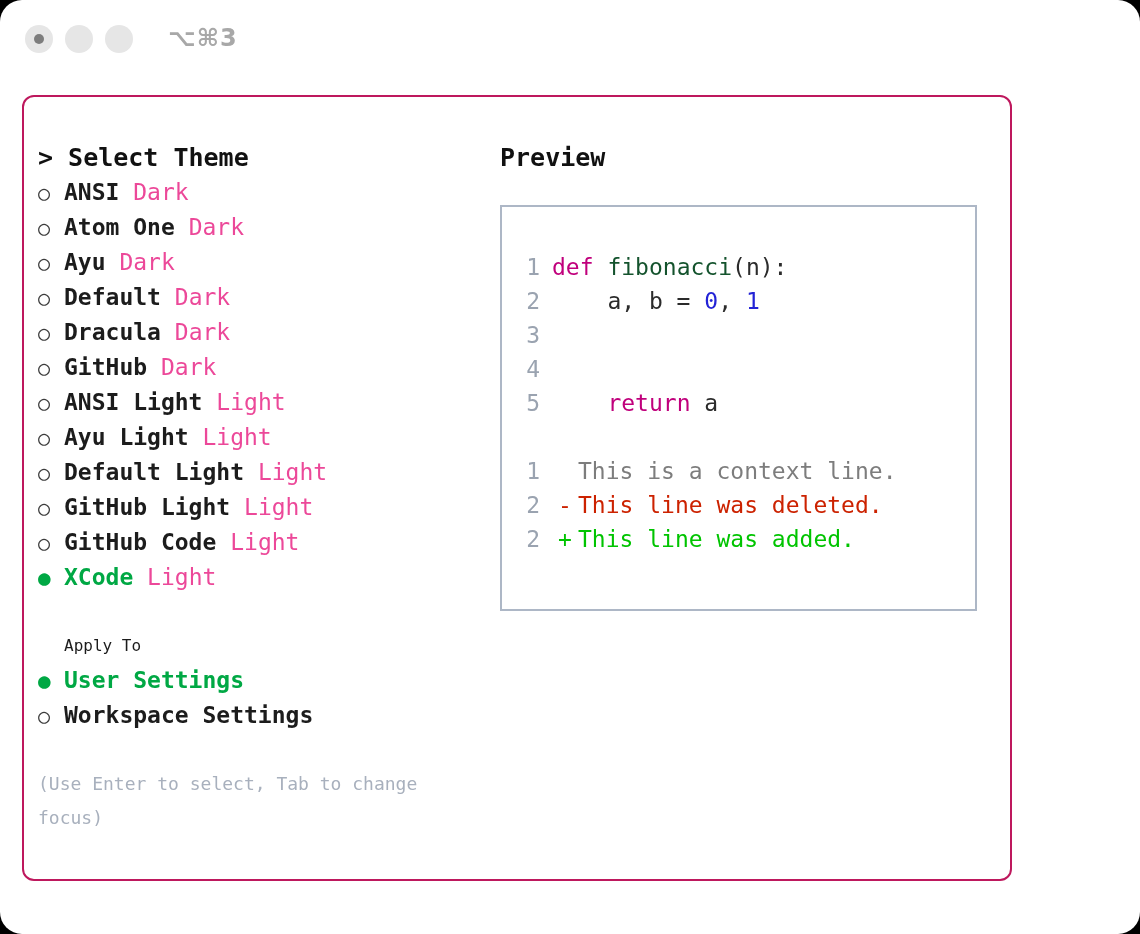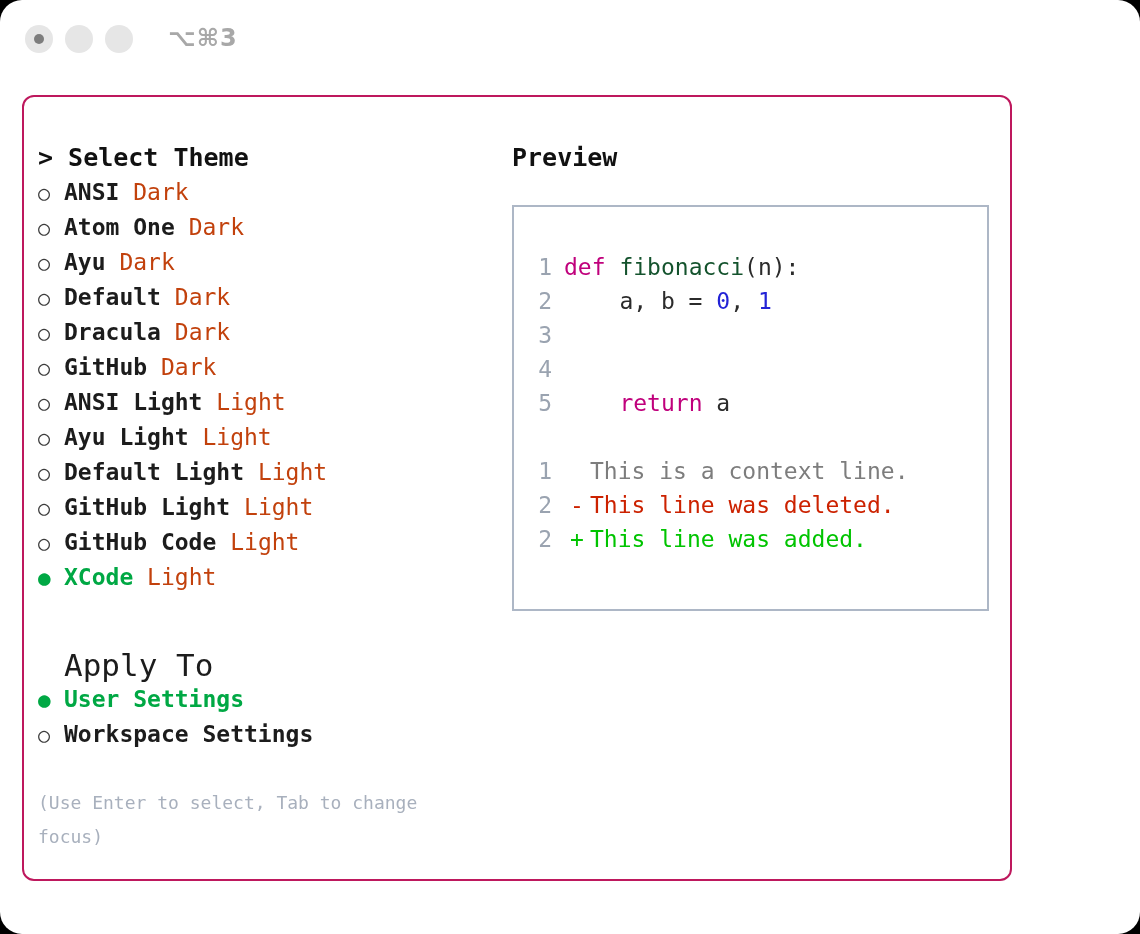--- a/index.html
+++ b/index.html
@@ -97,45 +97,44 @@
   .bullet {
     display: inline-block;
     width: 26px;
     flex: 0 0 26px;
     color: #3b3b3b;
     font-size: 20px;
   }
   .bullet.sel { color: #00a844; font-size: 21px; }
   .label { color: #1c1c1c; font-weight: bold; }
   .label.sel { color: #00a844; }
-  .variant { color: #c2410c; }
+  .variant { color: #ec4899; }
 
   .spacer { height: 34px; }
 
   #apply-hdr {
-    font-size: 31px;
+    font-size: 16px;
     color: #1c1c1c;
     line-height: 34px;
     padding-left: 26px;
     white-space: pre;
-    margin-top: 19px;
   }
 
   #hint {
     margin-top: 34px;
     font-size: 18px;
     line-height: 34px;
     color: #a8b0bd;
     width: 420px;
   }
 
   
   #right-col {
     position: absolute;
-    left: 488px;
+    left: 476px;
     top: 44px;
     width: 500px;
   }
   #preview-title {
     font-size: 25px;
     font-weight: bold;
     color: #111111;
     line-height: 34px;
   }
   #preview-box {

